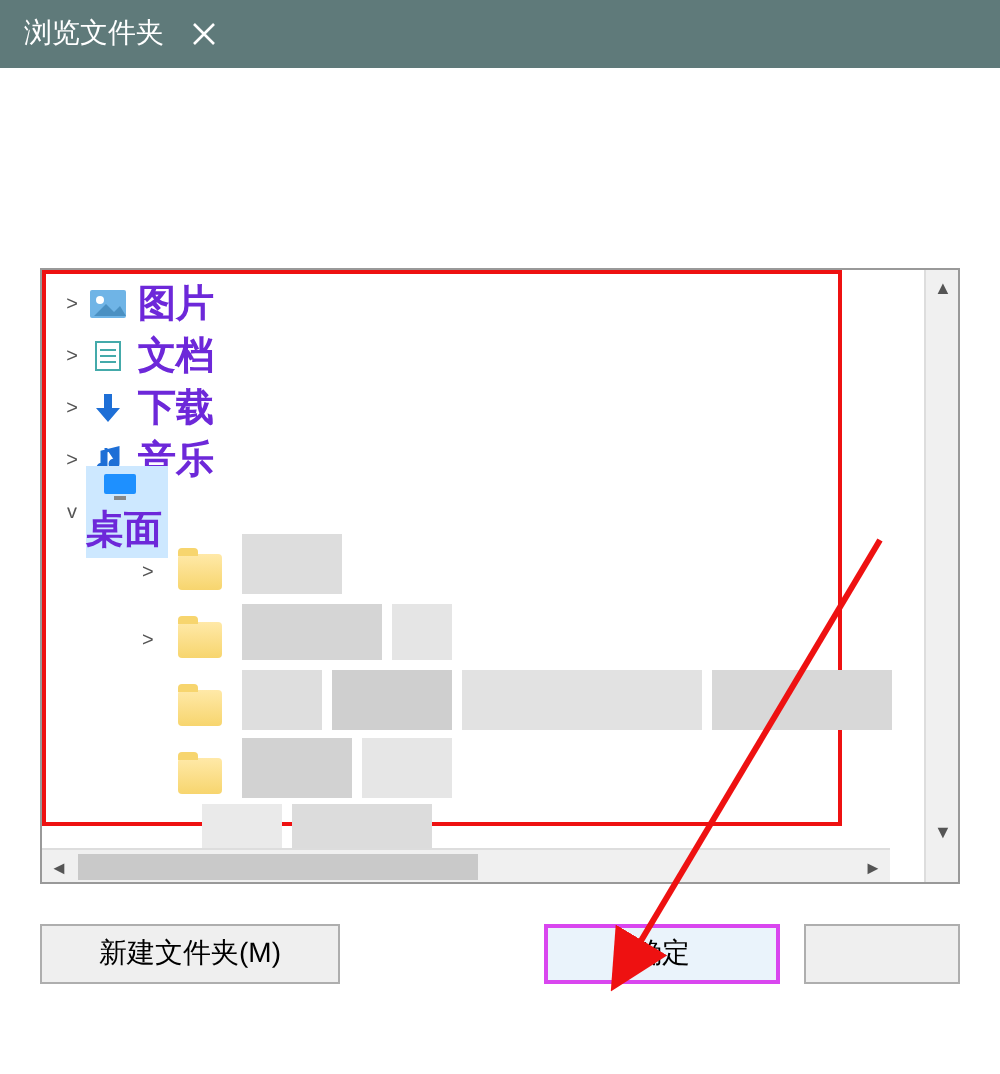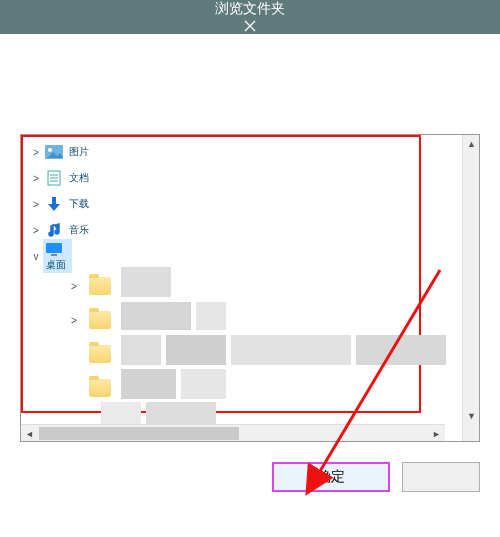--- a/index.html
+++ b/index.html
@@ -12,22 +12,21 @@
     overflow: hidden;
     position: relative;
   }
   .titlebar {
     height: 34px;
     background: #5f7a7a;
     color: #fff;
     display: flex;
     align-items: center;
     padding: 0 12px;
-    justify-content: center;
-    flex-direction: column;
+    justify-content: flex-start;
   }
   .titlebar .title { font-size: 14px; }
   .titlebar .close {
     width: 40px; height: 34px;
     display: flex; align-items: center; justify-content: center;
     cursor: pointer;
   }
   .titlebar .close svg { width: 12px; height: 12px; }
 
   .dialog-body {
@@ -71,21 +70,21 @@
   }
   .tree-item .expander {
     width: 14px; text-align: center;
     color: #555; font-size: 10px;
   }
   .tree-item .icon {
     width: 18px; height: 18px;
     margin: 0 6px 0 2px;
     display: flex; align-items: center; justify-content: center;
   }
-  .tree-item .label { font-size: 10px; color: #0c4a6e; }
+  .tree-item .label { font-size: 19px; color: #6d28d9; font-weight: bold; }
   .tree-item.selected .icon,
   .tree-item.selected .label {
     background: #cde8ff;
   }
   .tree-item.selected { }
   .tree-item.selected .hl {
     background: #cde8ff;
     padding: 1px 3px 1px 0;
   }
   .subtree { padding-left: 30px; }
@@ -284,20 +283,21 @@
       </div>
     </div>
 
     <div class="vscroll">
       <span class="arrow up">▲</span>
       <span class="arrow down">▼</span>
     </div>
   </div>
 
   <div class="button-row">
+    <div class="btn new">新建文件夹(M)</div>
     <div class="btn ok">确定</div>
     <div class="btn cancel"></div>
   </div>
 </div>
 
 <div class="red-arrow">
   <svg viewBox="0 0 160 240">
     <defs>
       <marker id="ah" markerWidth="10" markerHeight="10" refX="7" refY="5" orient="auto">
         <path d="M0 0 L10 5 L0 10 Z" fill="#e11"></path>

